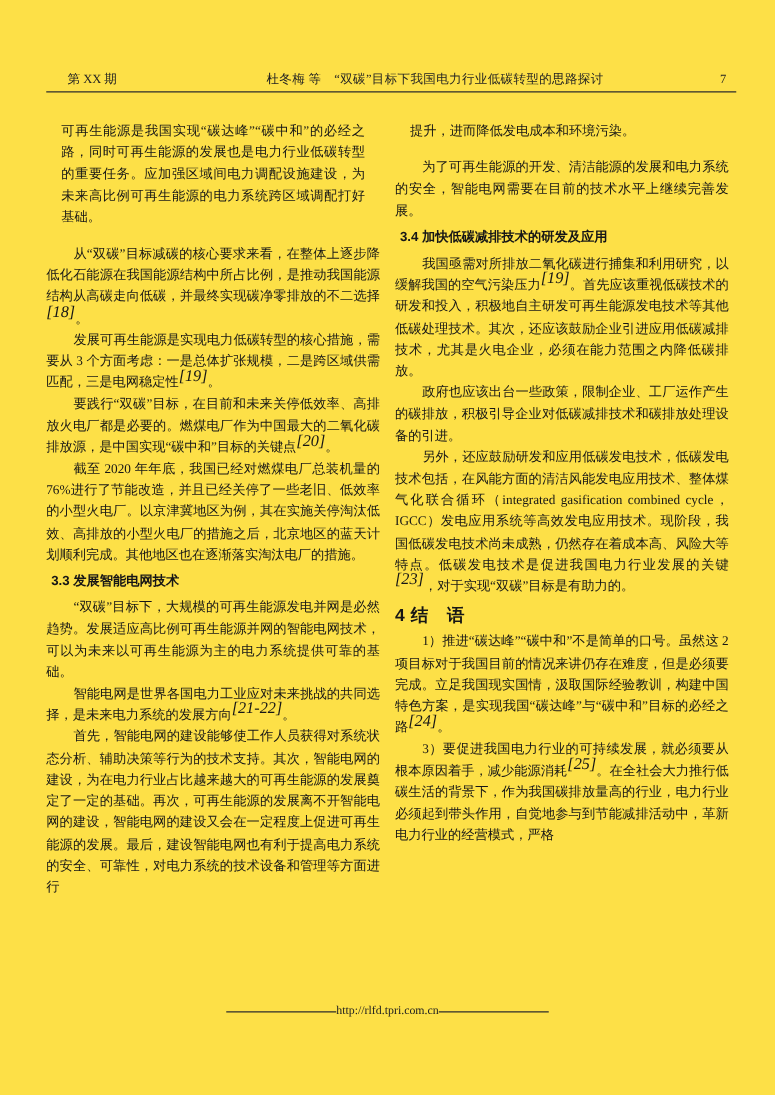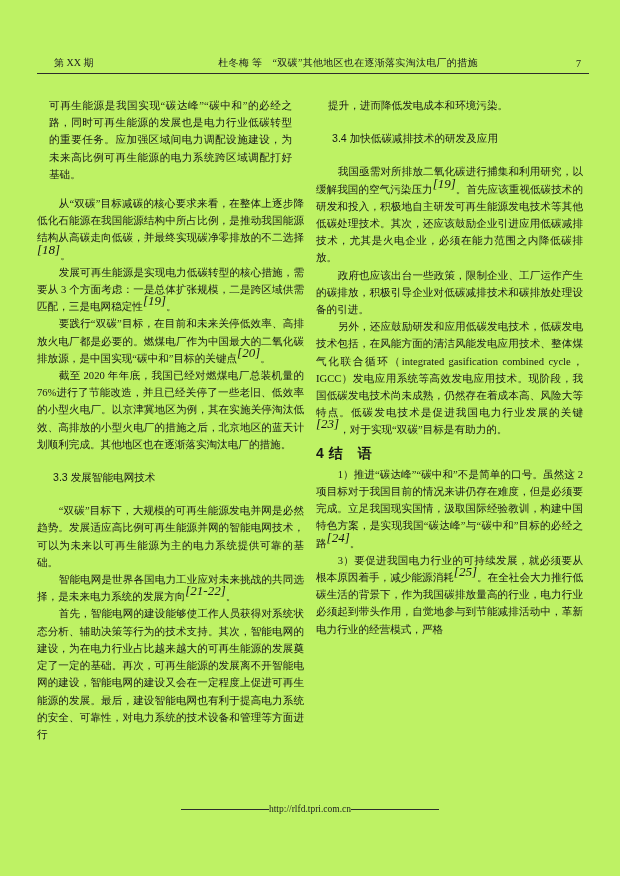--- a/index.html
+++ b/index.html
@@ -1,17 +1,17 @@
 <!DOCTYPE html>
 <html><head>
 <meta charset="utf-8">
 <style>
   html,body { margin:0; padding:0; background:#ffffff; }
   .page {
-    position:relative; width:620px; height:876px; background:#bef264;
+    position:relative; width:620px; height:876px; background:#fde047;
     font-family:"Liberation Serif","DejaVu Serif",serif; color:#1a1a1a;
     overflow:hidden;
   }
   .header {
     position:absolute; top:55px; left:37px; width:552px; height:16px;
     display:flex; align-items:center; font-size:10px; color:#222;
   }
   .header .issue { width:110px; text-align:left; padding-left:17px; box-sizing:border-box; }
   .header .running-title { flex:1; text-align:center; letter-spacing:0.3px; }
   .header .pageno { width:40px; text-align:right; padding-right:8px; box-sizing:border-box; }
@@ -22,21 +22,21 @@
   .col {
     position:absolute; top:85px; width:267px;
     font-size:10.6px; line-height:17.2px; text-align:justify;
     color:#161616;
   }
   .col-left  { left:37px; }
   .col-right { left:316px; }
   .p      { margin:0; text-indent:2.05em; }
   .p-cont { margin:12px; text-indent:0; }
   .h2 {
-    margin:16px; font-weight:normal; text-indent:0;
+    margin:4px; font-weight:bold; text-indent:0;
     font-family:"Liberation Sans","DejaVu Sans",sans-serif;
     font-size:10.6px;
   }
   .h1 {
     margin:6px 0 4px; font-weight:bold; text-indent:0;
     font-family:"Liberation Sans","DejaVu Sans",sans-serif;
     font-size:14px; letter-spacing:0.5px;
   }
   sup { font-size:13px; line-height:0; vertical-align:super;font-style:italic; }
   .footer {
@@ -46,38 +46,39 @@
   }
   .footer .rule { width:88px; height:0; border-top:1.3px solid #2c2c2c; }
 </style>
 </head>
 <body>
 
 <div class="page">
 
   <div class="header">
     <span class="issue">第 XX 期</span>
-    <span class="running-title">杜冬梅 等　“双碳”其他地区也在逐渐落实淘汰电厂的措施</span>
+    <span class="running-title">杜冬梅 等　“双碳”目标下我国电力行业低碳转型的思路探讨</span>
     <span class="pageno">7</span>
   </div>
   <div class="header-rule"></div>
 
   <div class="col col-left">
       <div class="p-cont">可再生能源是我国实现“碳达峰”“碳中和”的必经之路，同时可再生能源的发展也是电力行业低碳转型的重要任务。应加强区域间电力调配设施建设，为未来高比例可再生能源的电力系统跨区域调配打好基础。</div>
       <div class="p">从“双碳”目标减碳的核心要求来看，在整体上逐步降低化石能源在我国能源结构中所占比例，是推动我国能源结构从高碳走向低碳，并最终实现碳净零排放的不二选择<sup>[18]</sup>。</div>
       <div class="p">发展可再生能源是实现电力低碳转型的核心措施，需要从 3 个方面考虑：一是总体扩张规模，二是跨区域供需匹配，三是电网稳定性<sup>[19]</sup>。</div>
       <div class="p">要践行“双碳”目标，在目前和未来关停低效率、高排放火电厂都是必要的。燃煤电厂作为中国最大的二氧化碳排放源，是中国实现“碳中和”目标的关键点<sup>[20]</sup>。</div>
       <div class="p">截至 2020 年年底，我国已经对燃煤电厂总装机量的 76%进行了节能改造，并且已经关停了一些老旧、低效率的小型火电厂。以京津冀地区为例，其在实施关停淘汰低效、高排放的小型火电厂的措施之后，北京地区的蓝天计划顺利完成。其他地区也在逐渐落实淘汰电厂的措施。</div>
       <div class="h2">3.3 发展智能电网技术</div>
       <div class="p">“双碳”目标下，大规模的可再生能源发电并网是必然趋势。发展适应高比例可再生能源并网的智能电网技术，可以为未来以可再生能源为主的电力系统提供可靠的基础。</div>
       <div class="p">智能电网是世界各国电力工业应对未来挑战的共同选择，是未来电力系统的发展方向<sup>[21-22]</sup>。</div>
       <div class="p">首先，智能电网的建设能够使工作人员获得对系统状态分析、辅助决策等行为的技术支持。其次，智能电网的建设，为在电力行业占比越来越大的可再生能源的发展奠定了一定的基础。再次，可再生能源的发展离不开智能电网的建设，智能电网的建设又会在一定程度上促进可再生能源的发展。最后，建设智能电网也有利于提高电力系统的安全、可靠性，对电力系统的技术设备和管理等方面进行</div>
     </div>
   <div class="col col-right">
       <div class="p-cont">提升，进而降低发电成本和环境污染。</div>
+      <div class="p">为了可再生能源的开发、清洁能源的发展和电力系统的安全，智能电网需要在目前的技术水平上继续完善发展。</div>
       <div class="h2">3.4 加快低碳减排技术的研发及应用</div>
       <div class="p">我国亟需对所排放二氧化碳进行捕集和利用研究，以缓解我国的空气污染压力<sup>[19]</sup>。首先应该重视低碳技术的研发和投入，积极地自主研发可再生能源发电技术等其他低碳处理技术。其次，还应该鼓励企业引进应用低碳减排技术，尤其是火电企业，必须在能力范围之内降低碳排放。</div>
       <div class="p">政府也应该出台一些政策，限制企业、工厂运作产生的碳排放，积极引导企业对低碳减排技术和碳排放处理设备的引进。</div>
       <div class="p">另外，还应鼓励研发和应用低碳发电技术，低碳发电技术包括，在风能方面的清洁风能发电应用技术、整体煤气化联合循环（integrated gasification combined cycle，IGCC）发电应用系统等高效发电应用技术。现阶段，我国低碳发电技术尚未成熟，仍然存在着成本高、风险大等特点。低碳发电技术是促进我国电力行业发展的关键<sup>[23]</sup>，对于实现“双碳”目标是有助力的。</div>
       <div class="h1">4 结　语</div>
       <div class="p">1）推进“碳达峰”“碳中和”不是简单的口号。虽然这 2 项目标对于我国目前的情况来讲仍存在难度，但是必须要完成。立足我国现实国情，汲取国际经验教训，构建中国特色方案，是实现我国“碳达峰”与“碳中和”目标的必经之路<sup>[24]</sup>。</div>
       <div class="p">3）要促进我国电力行业的可持续发展，就必须要从根本原因着手，减少能源消耗<sup>[25]</sup>。在全社会大力推行低碳生活的背景下，作为我国碳排放量高的行业，电力行业必须起到带头作用，自觉地参与到节能减排活动中，革新电力行业的经营模式，严格</div>
     </div>
 
   <div class="footer">

